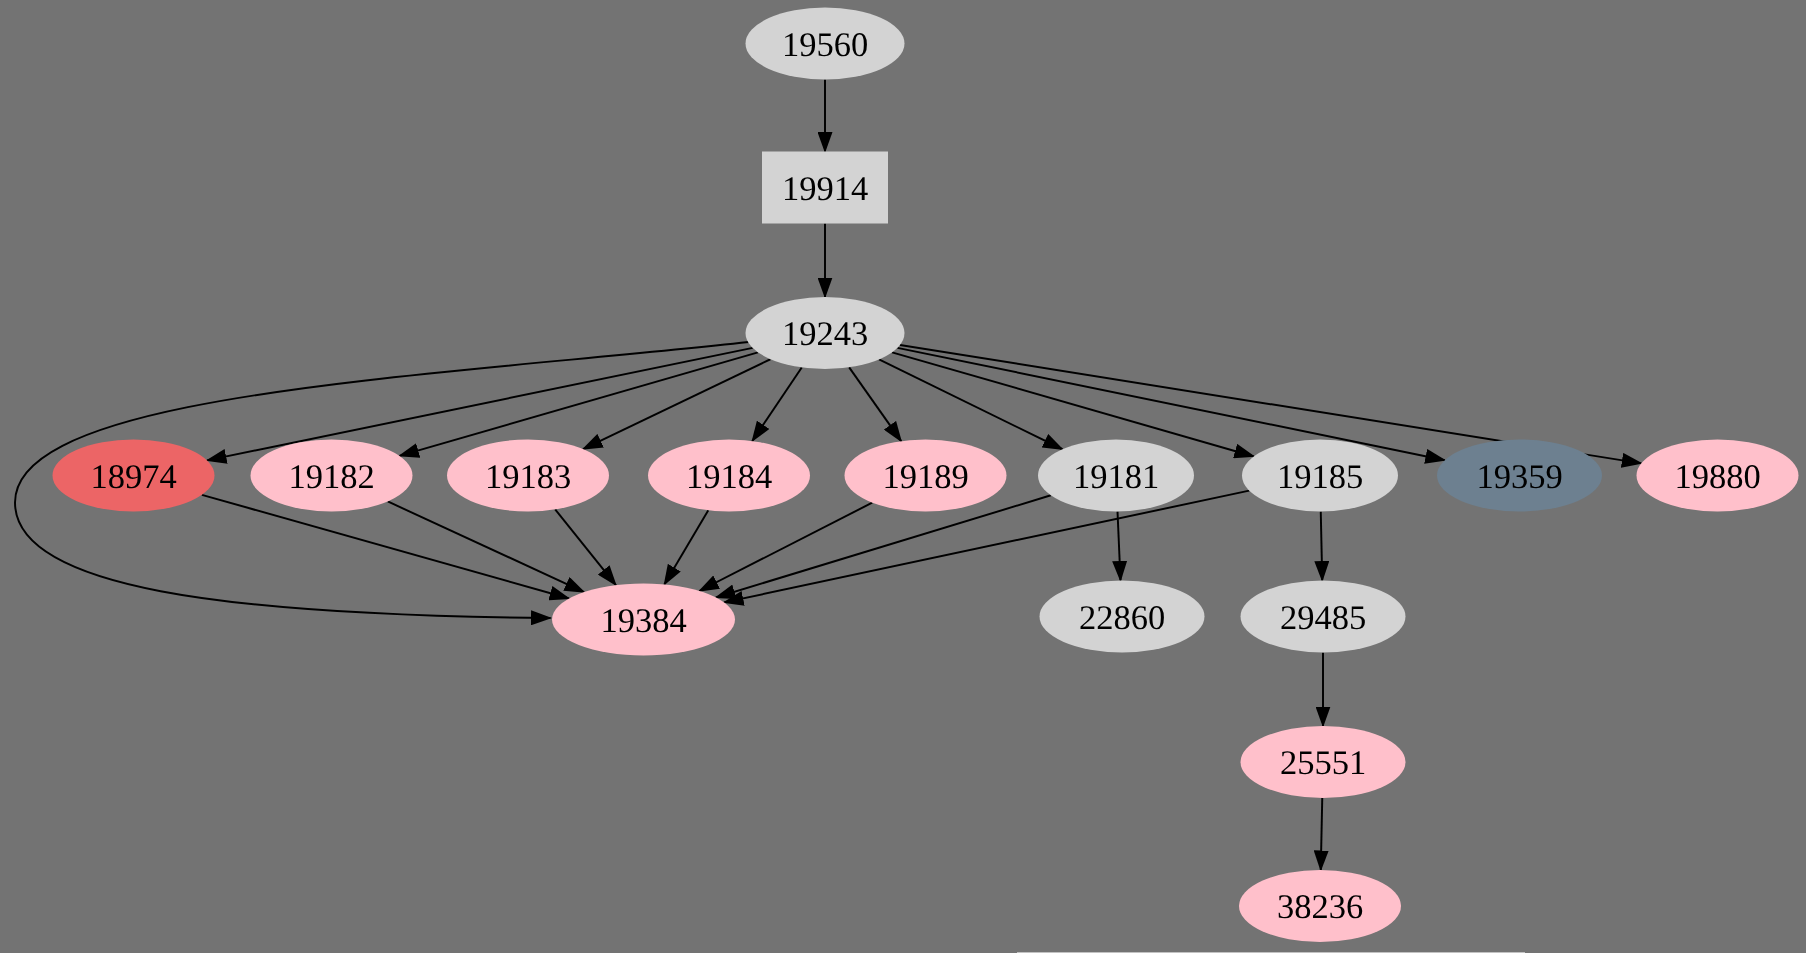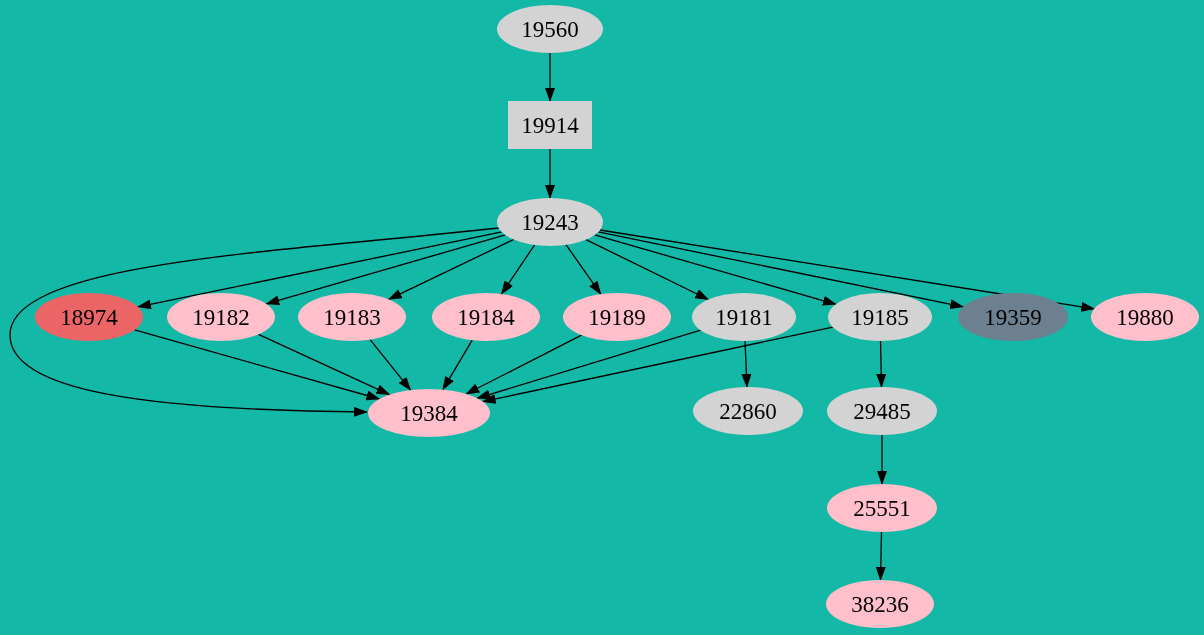--- a/index.html
+++ b/index.html
@@ -19,21 +19,21 @@
     text-anchor: middle;
   }
   svg .edge {
     fill: none;
     stroke-width: 1.3px;
   }
 </style>
 </head>
 <body>
 
-<div class="page" style="background: #14b8a6; text-align: right;">
+<div class="page" style="background: #737373; text-align: right;">
   <svg id="graph-canvas" width="1204" height="635" viewBox="0 0 1204 635">
     <defs>
       <marker id="arrowhead" viewBox="0 0 14 10" markerWidth="14" markerHeight="10" refX="13" refY="5" orient="auto" markerUnits="userSpaceOnUse">
         <path d="M0,0 L14,5 L0,10 z" fill="#000000"></path>
       </marker>
     </defs>
     <g id="edges-layer">
         <path d="M550.0,53.0 L550.0,101.0" class="edge" stroke="#000000" marker-end="url(#arrowhead)"></path>
         <path d="M550.0,149.0 L550.0,198.0" class="edge" stroke="#000000" marker-end="url(#arrowhead)"></path>
         <path d="M501.8,231.9 L138.0,306.9" class="edge" stroke="#000000" marker-end="url(#arrowhead)"></path>

